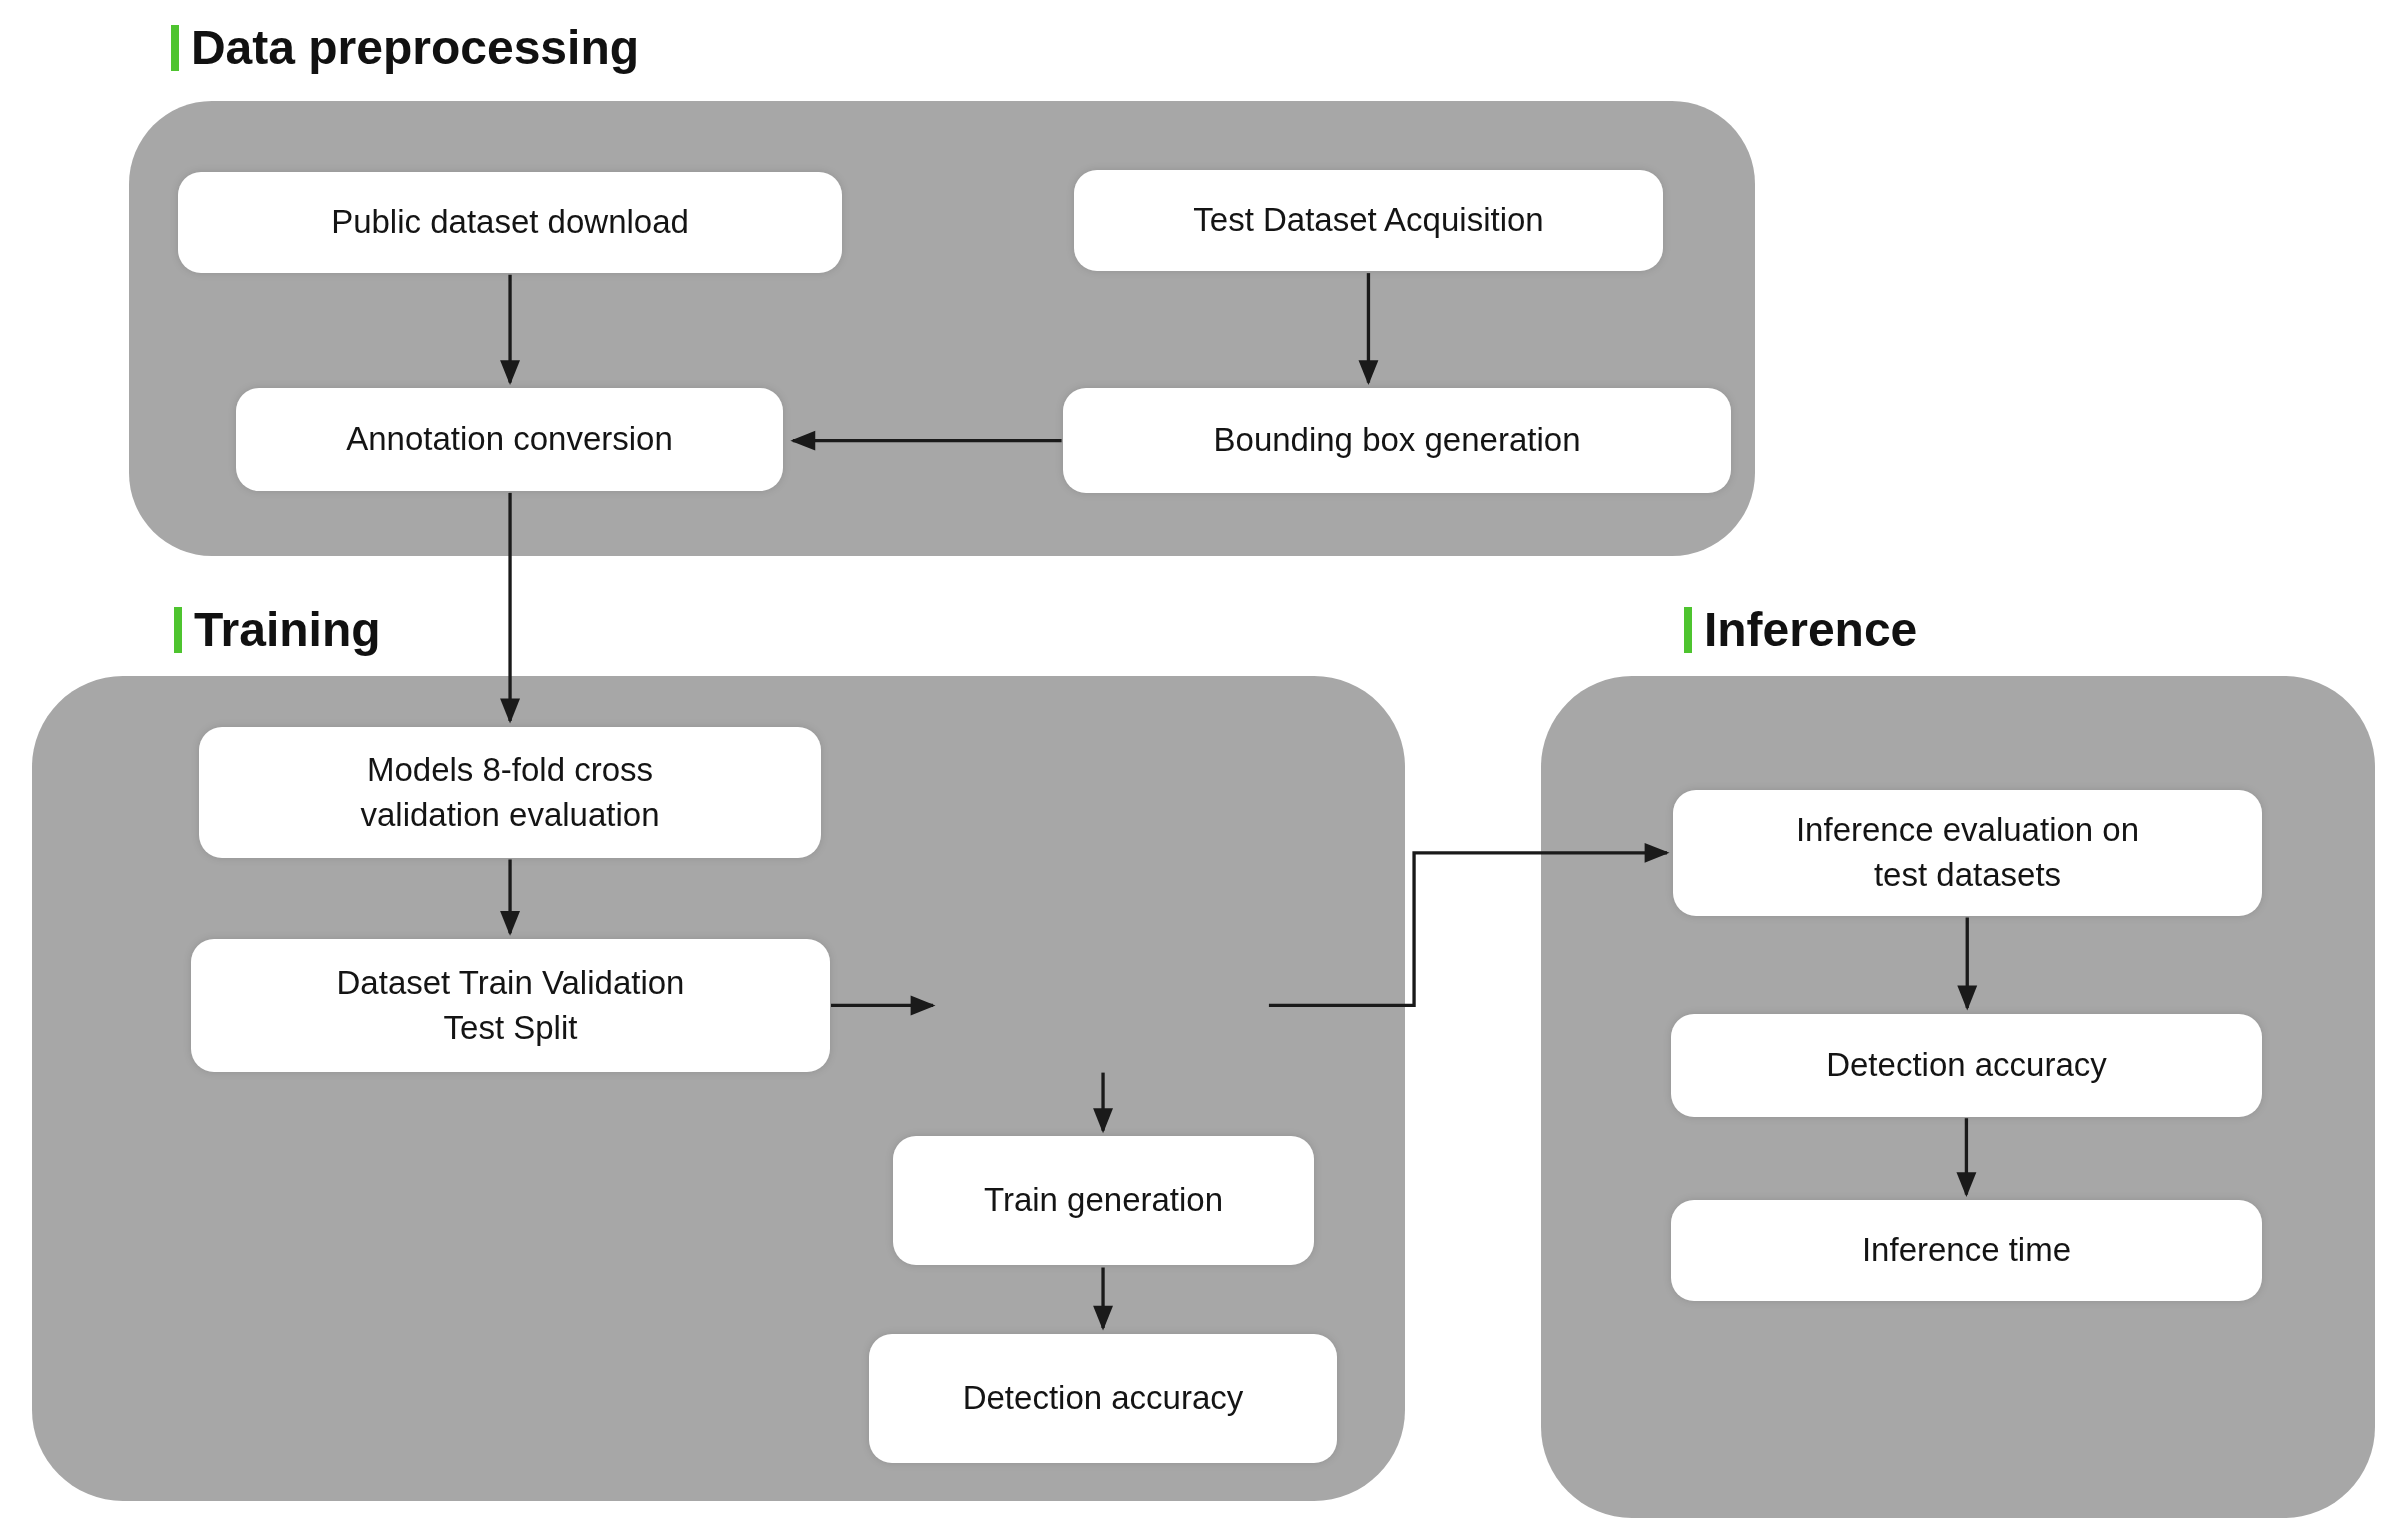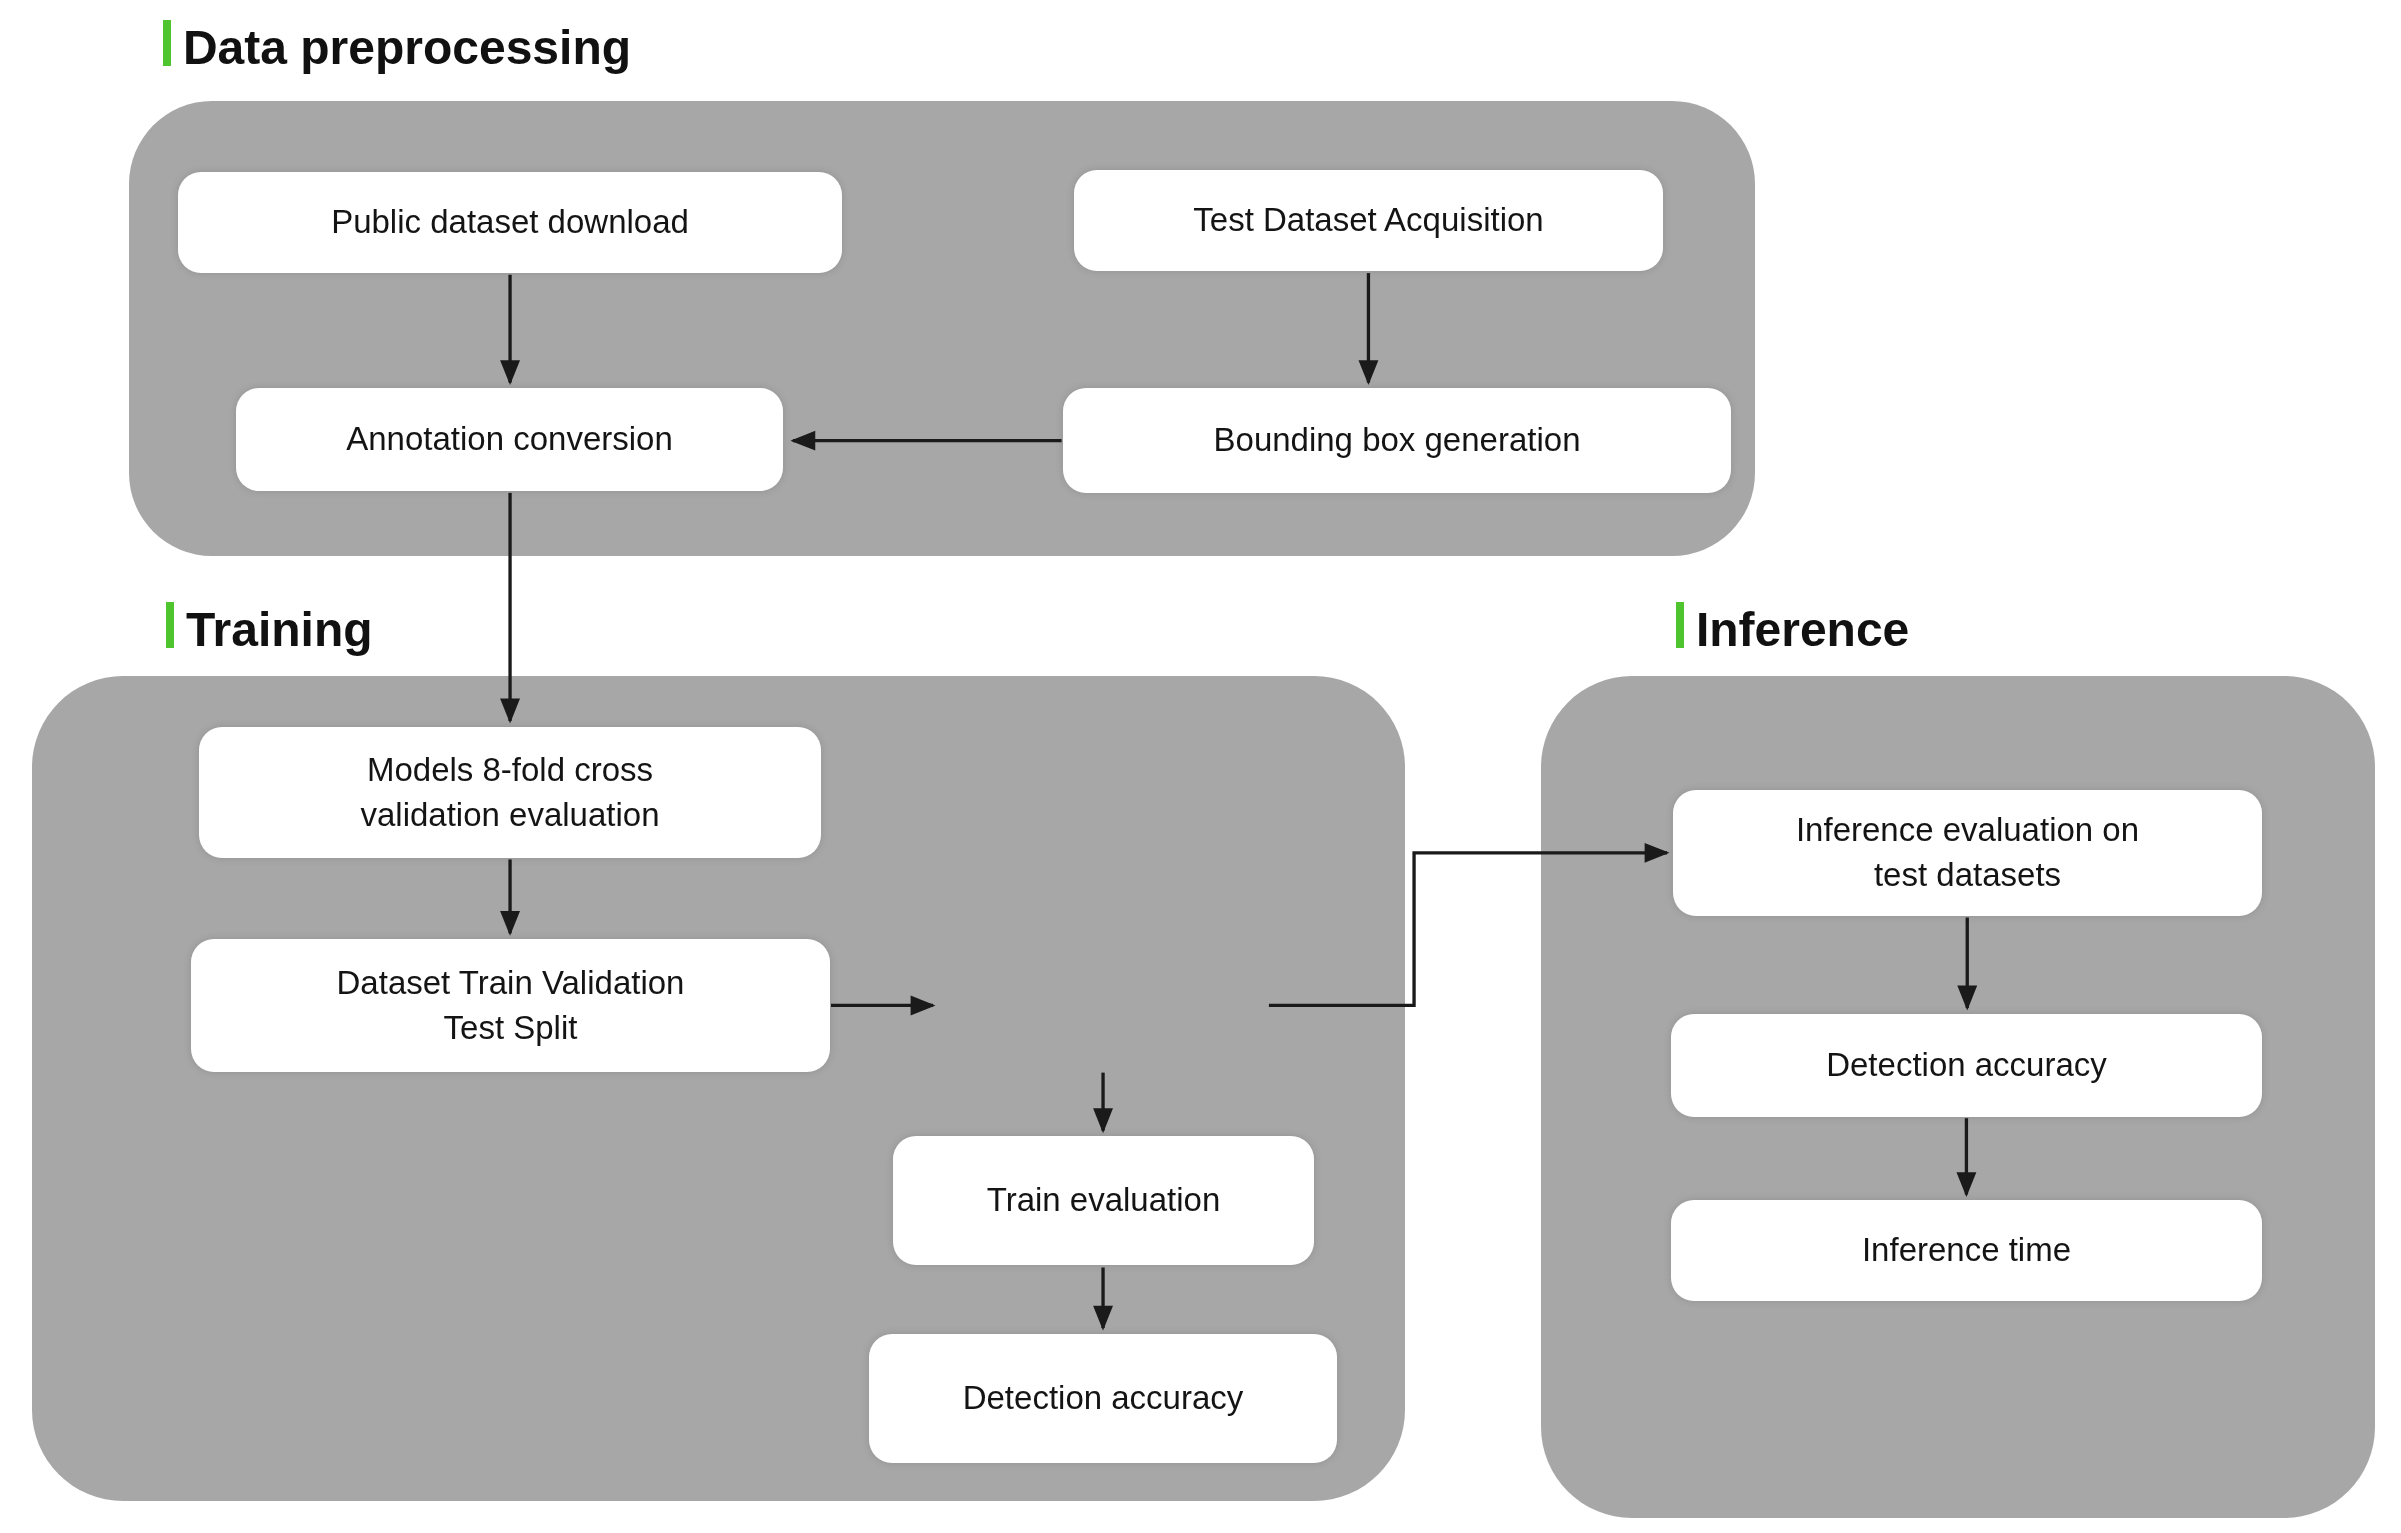--- a/index.html
+++ b/index.html
@@ -15,21 +15,23 @@
     background: #ffffff;
     overflow: hidden;
   }
   .container {
     position: absolute;
     background: #a7a7a7;
   }
   .section-header {
     position: absolute;
     display: flex;
+    align-items: center;
     height: 55px;
+    margin-left: 8px;
   }
   .accent-bar {
     width: 8.3px;
     height: 46px;
     background: #4ec42f;
     margin-right: 11.6px;
     flex: 0 0 auto;
   }
   .section-label {
     font-size: 48px;
@@ -109,21 +111,21 @@
 
   <div class="box" style="left:178px; top:172px; width:664px; height:101px;">Public dataset download</div>
   <div class="box" style="left:1074px; top:170px; width:589px; height:101px;">Test Dataset Acquisition</div>
   <div class="box" style="left:236px; top:388px; width:547px; height:103px;">Annotation conversion</div>
   <div class="box" style="left:1063px; top:388px; width:668px; height:105px;">Bounding box generation</div>
 
   <div class="box" style="left:199px; top:727px; width:622px; height:131px;">Models 8-fold cross
 validation evaluation</div>
   <div class="box" style="left:191px; top:939px; width:639px; height:133px;text-align:center;">Dataset Train Validation
 Test Split</div>
-  <div class="box" style="left:893px; top:1136px; width:421px; height:129px;">Train evaluation</div>
+  <div class="box" style="left:893px; top:1136px; width:421px; height:129px;">Train generation</div>
   <div class="box" style="left:869px; top:1334px; width:468px; height:129px;">Detection accuracy</div>
 
   <div class="box" style="left:1673px; top:790px; width:589px; height:126px;">Inference evaluation on
 test datasets</div>
   <div class="box" style="left:1671px; top:1014px; width:591px; height:103px;">Detection accuracy</div>
   <div class="box" style="left:1671px; top:1200px; width:591px; height:101px;">Inference time</div>
 
 </div>
 
 

